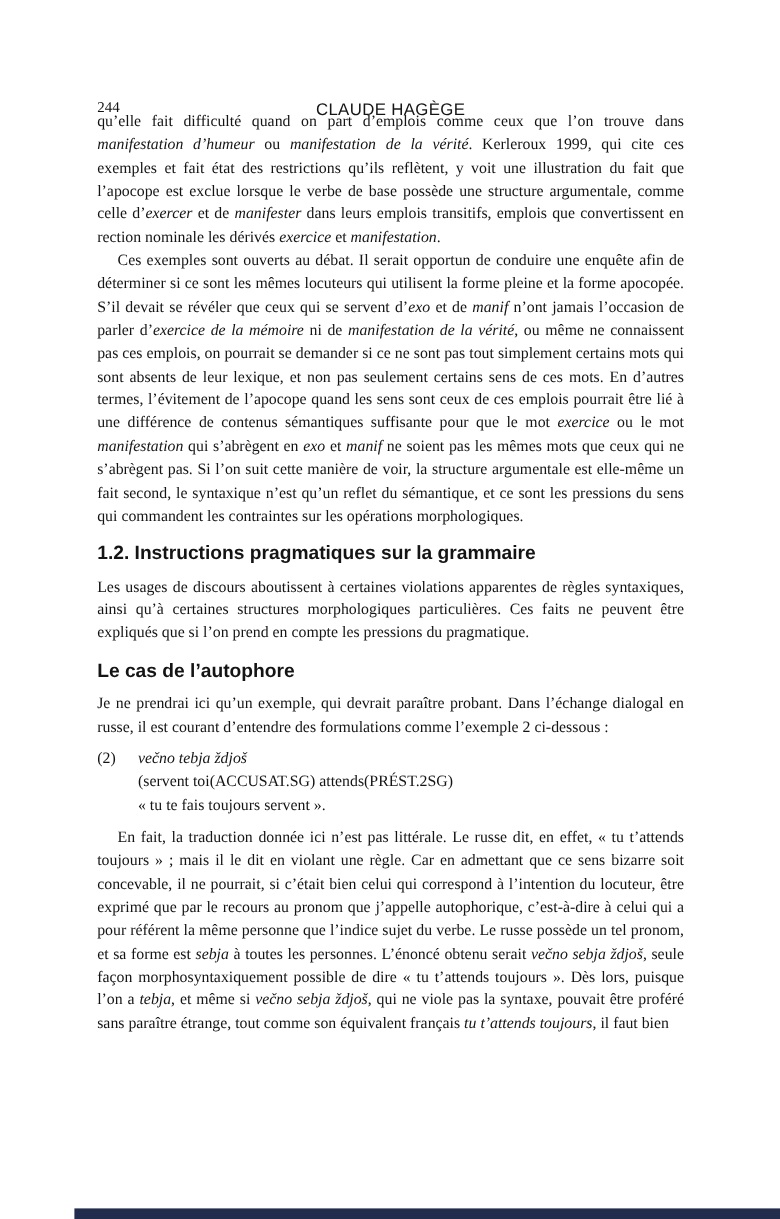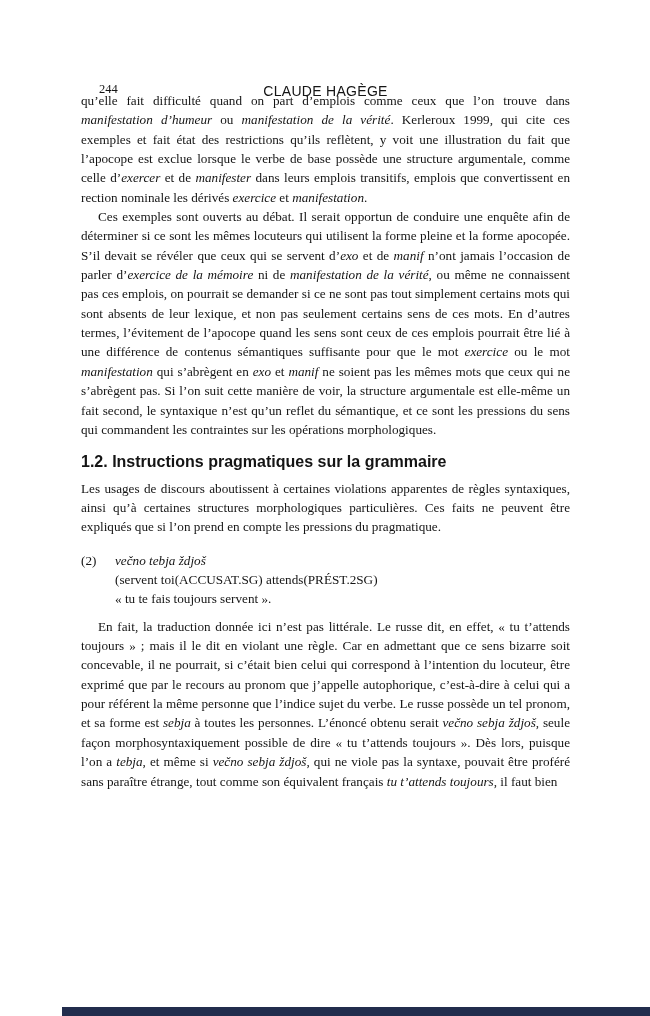--- a/index.html
+++ b/index.html
@@ -14,21 +14,21 @@
     background: #ffffff;
     color: #141414;
     overflow: hidden;
   }
   .running-header {
     position: absolute;
     top: 82px; left: 81px; width: 489px;
     height: 16px;
   }
   .page-num {
-    position: absolute; left: 18px; top: 0;
+    position: absolute; left: 0; top: 0;
     font-family: "Liberation Serif", serif;
     font-size: 12.5px;
   }
   .running-head {
     position: absolute; left: 0; right: 0; top: 1px;
     text-align: center;
     font-family: "Liberation Sans", sans-serif;
     font-size: 14px;
     letter-spacing: 0.3px;
   }
@@ -81,22 +81,24 @@
 
     <p class="body-par"><span>qu’elle fait difficulté quand on part d’emplois comme ceux que l’on trouve dans </span><span class="it">manifestation d’humeur</span><span> ou </span><span class="it">manifestation de la vérité</span><span>. Kerleroux 1999, qui cite ces exemples et fait état des restrictions qu’ils reflètent, y voit une illustration du fait que l’apocope est exclue lorsque le verbe de base possède une structure argumentale, comme celle d’</span><span class="it">exercer</span><span> et de </span><span class="it">manifester</span><span> dans leurs emplois transitifs, emplois que convertissent en rection nominale les dérivés </span><span class="it">exercice</span><span> et </span><span class="it">manifestation</span><span>.</span></p>
 
     <p class="body-par indent"><span>Ces exemples sont ouverts au débat. Il serait opportun de conduire une enquête afin de déterminer si ce sont les mêmes locuteurs qui utilisent la forme pleine et la forme apocopée. S’il devait se révéler que ceux qui se servent d’</span><span class="it">exo</span><span> et de </span><span class="it">manif</span><span> n’ont jamais l’occasion de parler d’</span><span class="it">exercice de la mémoire</span><span> ni de </span><span class="it">manifestation de la vérité</span><span>, ou même ne connaissent pas ces emplois, on pourrait se demander si ce ne sont pas tout simplement certains mots qui sont absents de leur lexique, et non pas seulement certains sens de ces mots. En d’autres termes, l’évitement de l’apocope quand les sens sont ceux de ces emplois pourrait être lié à une différence de contenus sémantiques suffisante pour que le mot </span><span class="it">exercice</span><span> ou le mot </span><span class="it">manifestation</span><span> qui s’abrègent en </span><span class="it">exo</span><span> et </span><span class="it">manif</span><span> ne soient pas les mêmes mots que ceux qui ne s’abrègent pas. Si l’on suit cette manière de voir, la structure argumentale est elle-même un fait second, le syntaxique n’est qu’un reflet du sémantique, et ce sont les pressions du sens qui commandent les contraintes sur les opérations morphologiques.</span></p>
 
     <h2 class="section-heading">1.2. Instructions pragmatiques sur la grammaire</h2>
 
     <p class="body-par"><span>Les usages de discours aboutissent à certaines violations apparentes de règles syntaxiques, ainsi qu’à certaines structures morphologiques particulières. Ces faits ne peuvent être expliqués que si l’on prend en compte les pressions du pragmatique.</span></p>
 
     <h3 class="section-heading">
+      <span class="hline">Le cas de l’autophore</span>
     </h3>
 
+    <p class="body-par"><span>Je ne prendrai ici qu’un exemple, qui devrait paraître probant. Dans l’échange dialogal en russe, il est courant d’entendre des formulations comme l’exemple 2 ci-dessous :</span></p>
 
     <div class="example">
       <span class="ex-label">(2)</span>
       <div class="ex-body">
         <div class="it">večno tebja ždjoš</div>
         <div>(servent toi(ACCUSAT.SG) attends(PRÉST.2SG)</div>
         <div>« tu te fais toujours servent ».</div>
       </div>
     </div>
 

